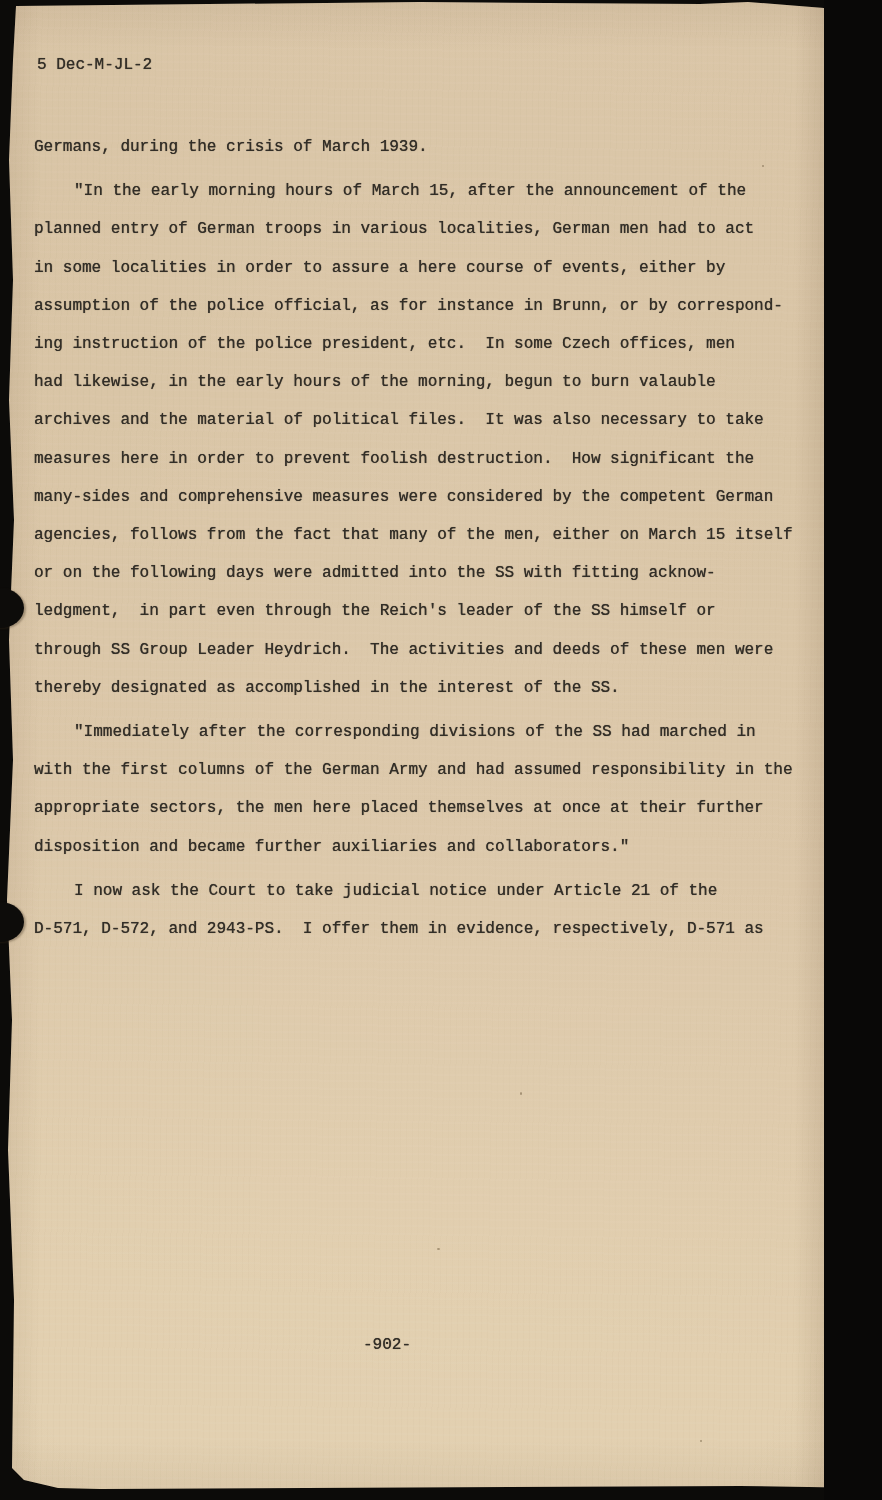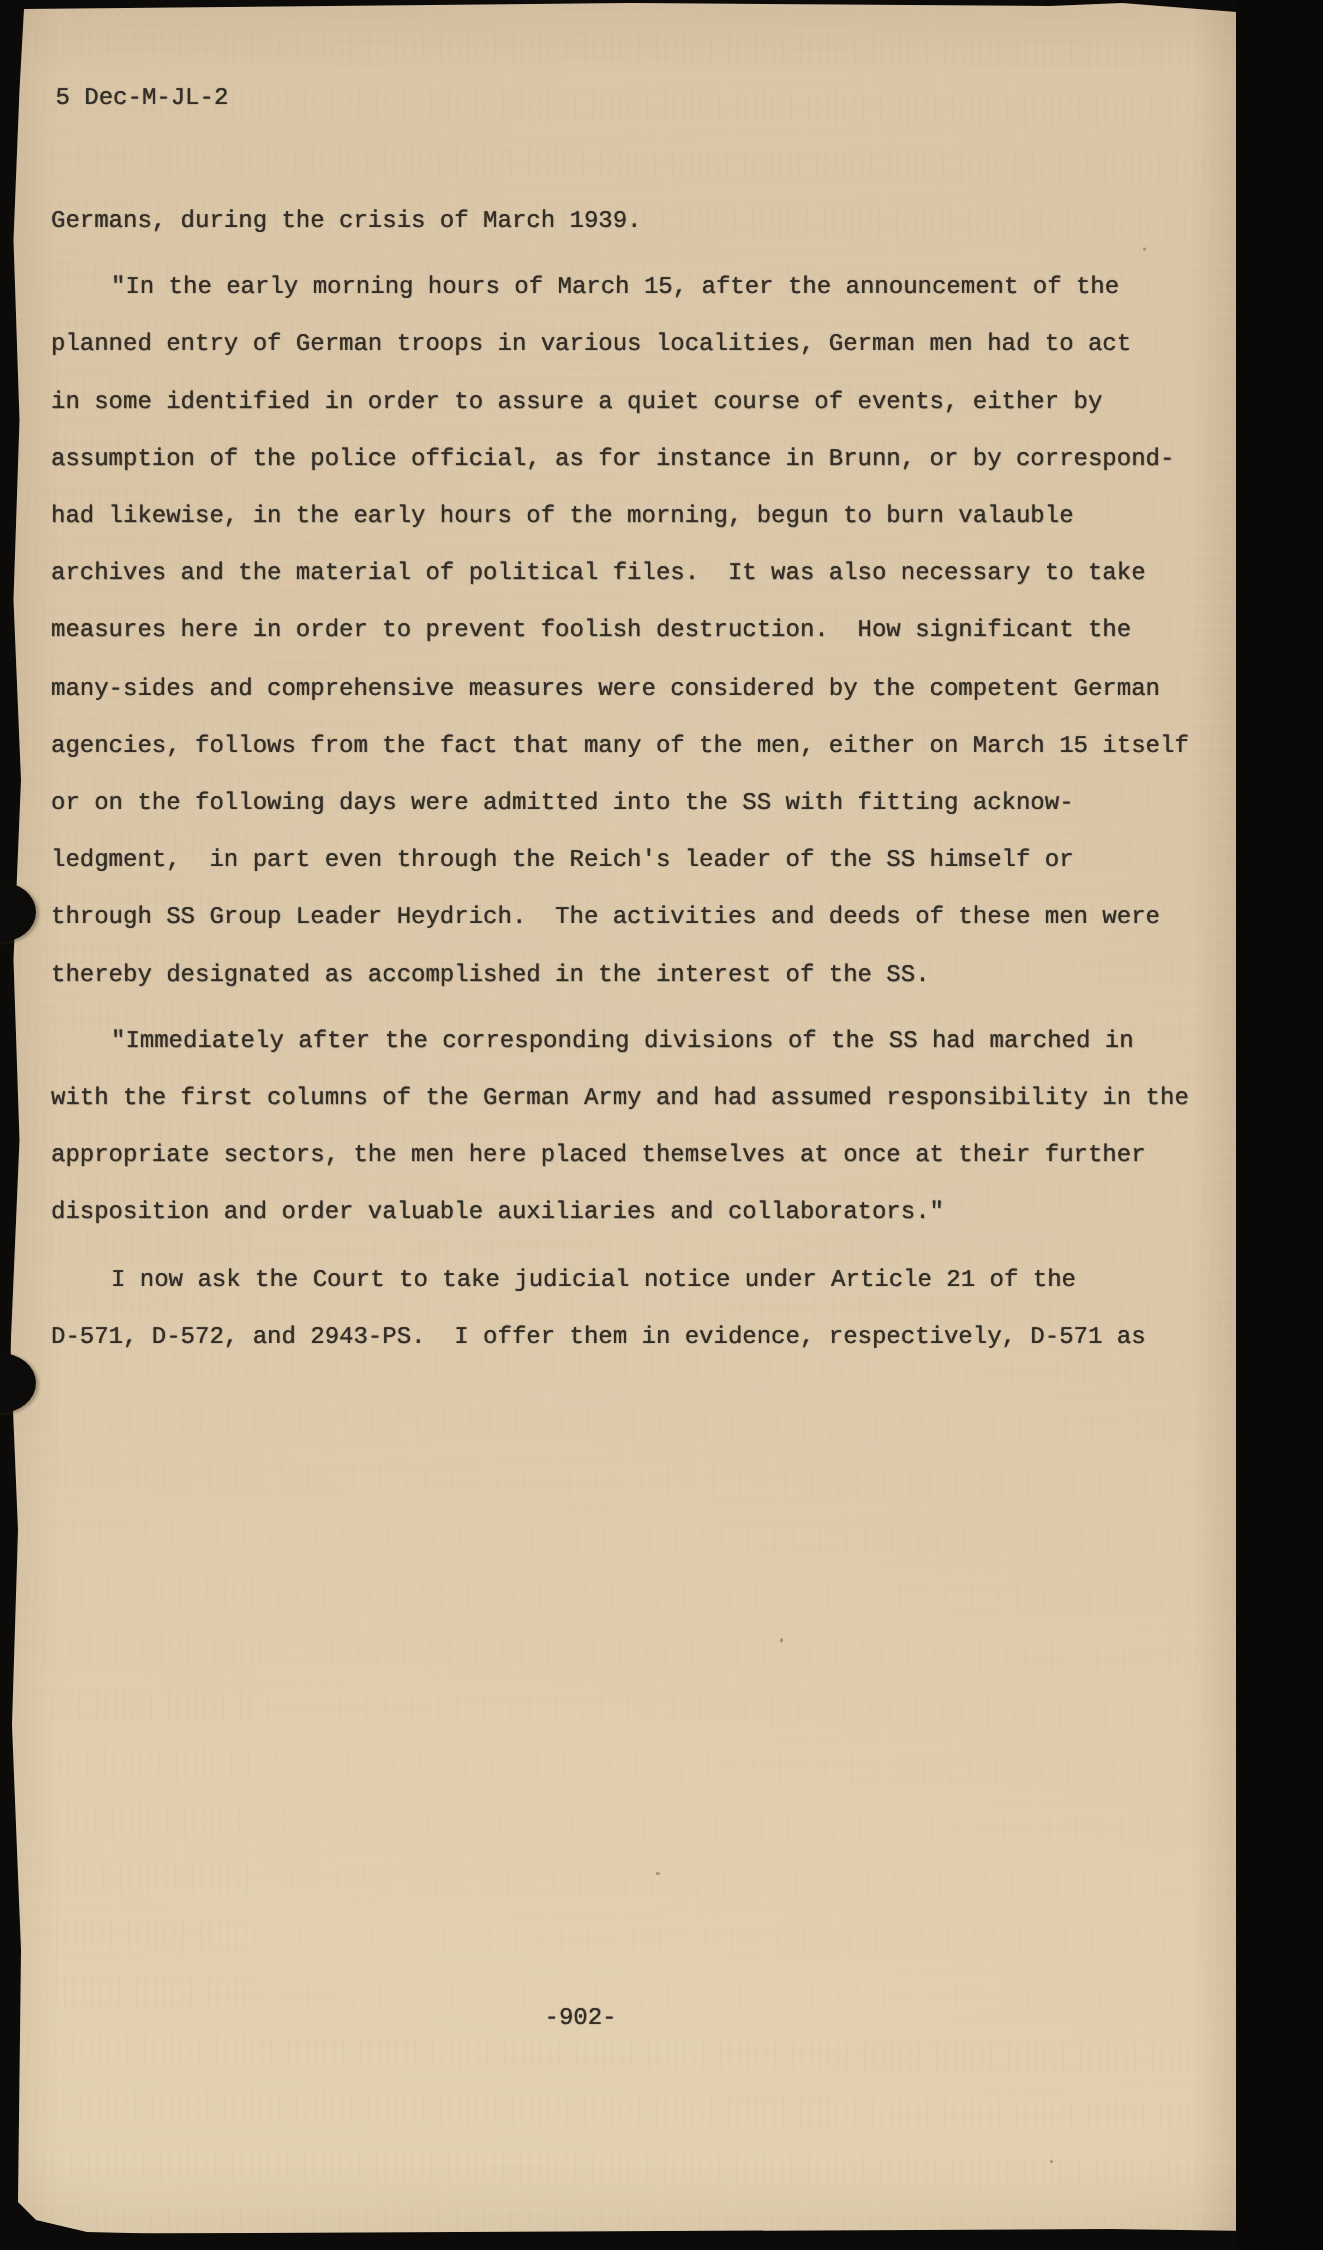--- a/index.html
+++ b/index.html
@@ -82,35 +82,36 @@
   <div class="paper">
     <div class="vignette"></div>
     <div class="texture"></div>
 
     <div class="header ink">5 Dec-M-JL-2</div>
 
     <div class="body-text">
         <div class="line ink">Germans, during the crisis of March 1939.</div>
         <div class="line ink para-start">"In the early morning hours of March 15, after the announcement of the</div>
         <div class="line ink">planned entry of German troops in various localities, German men had to act</div>
-        <div class="line ink">in some identified in order to assure a quiet course of events, either by</div>
+        <div class="line ink">in some localities in order to assure a here course of events, either by</div>
         <div class="line ink">assumption of the police official, as for instance in Brunn, or by correspond-</div>
+        <div class="line ink">ing instruction of the police president, etc.  In some Czech offices, men</div>
         <div class="line ink">had likewise, in the early hours of the morning, begun to burn valauble</div>
         <div class="line ink">archives and the material of political files.  It was also necessary to take</div>
         <div class="line ink">measures here in order to prevent foolish destruction.  How significant the</div>
         <div class="line ink">many-sides and comprehensive measures were considered by the competent German</div>
         <div class="line ink">agencies, follows from the fact that many of the men, either on March 15 itself</div>
         <div class="line ink">or on the following days were admitted into the SS with fitting acknow-</div>
         <div class="line ink">ledgment,  in part even through the Reich's leader of the SS himself or</div>
         <div class="line ink">through SS Group Leader Heydrich.  The activities and deeds of these men were</div>
         <div class="line ink">thereby designated as accomplished in the interest of the SS.</div>
         <div class="line ink para-start">"Immediately after the corresponding divisions of the SS had marched in</div>
         <div class="line ink">with the first columns of the German Army and had assumed responsibility in the</div>
         <div class="line ink">appropriate sectors, the men here placed themselves at once at their further</div>
-        <div class="line ink">disposition and order valuable auxiliaries and collaborators."</div>
+        <div class="line ink">disposition and became further auxiliaries and collaborators."</div>
         <div class="line ink para-start">I now ask the Court to take judicial notice under Article 21 of the</div>
         <div class="line ink">D-571, D-572, and 2943-PS.  I offer them in evidence, respectively, D-571 as</div>
       </div>
 
     <div class="footer ink">-902-</div>
 
     <div class="speck speck-1"></div>
     <div class="speck speck-2"></div>
     <div class="speck speck-3"></div>
     <div class="speck speck-4"></div>

